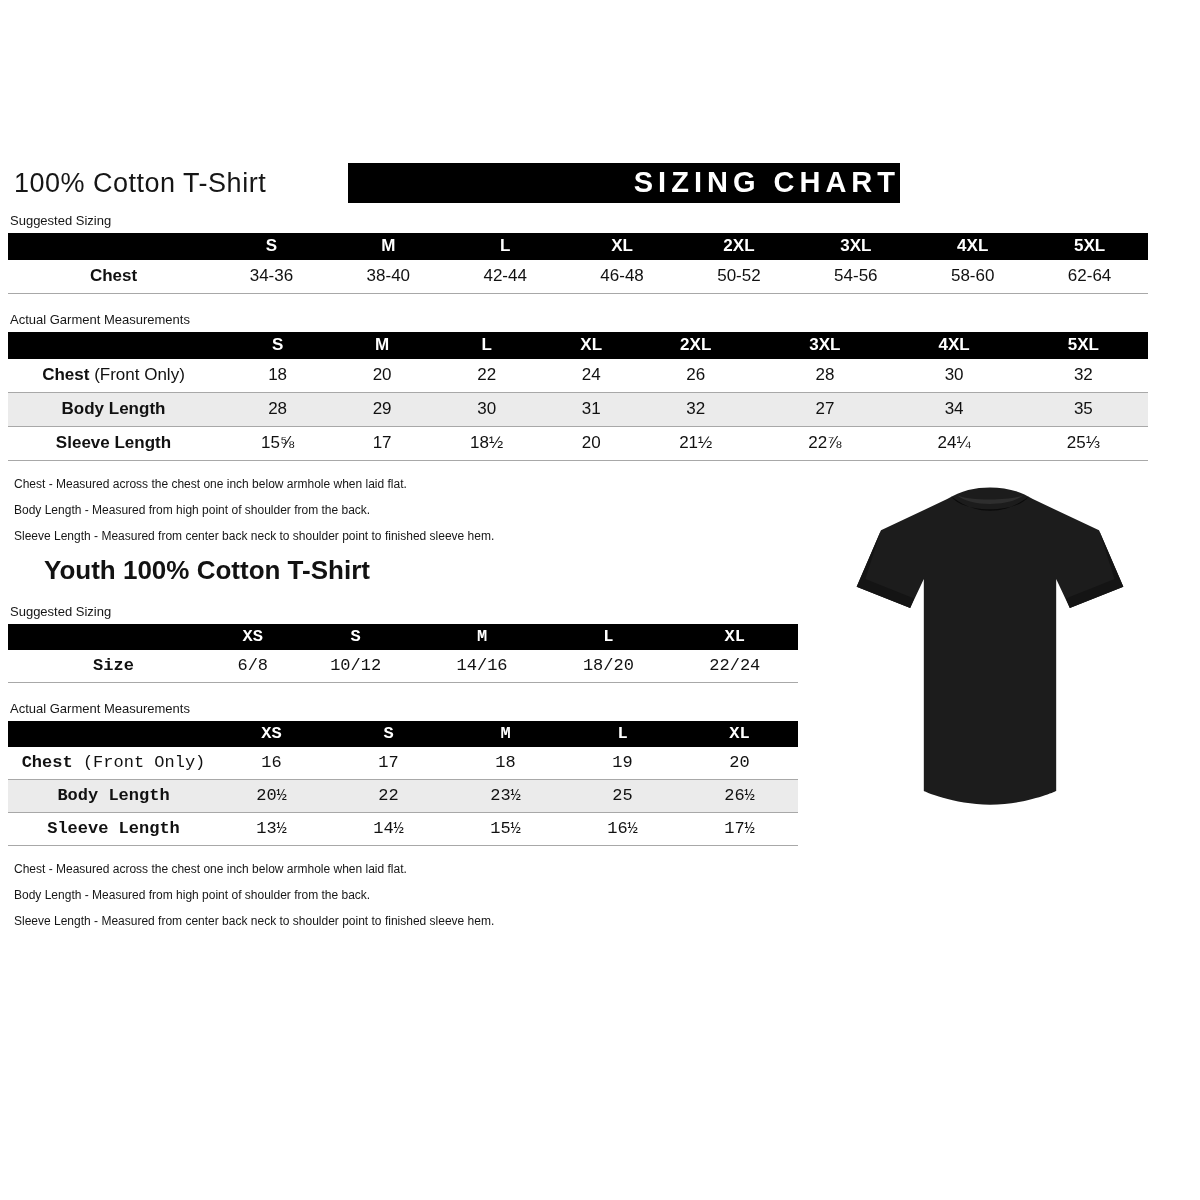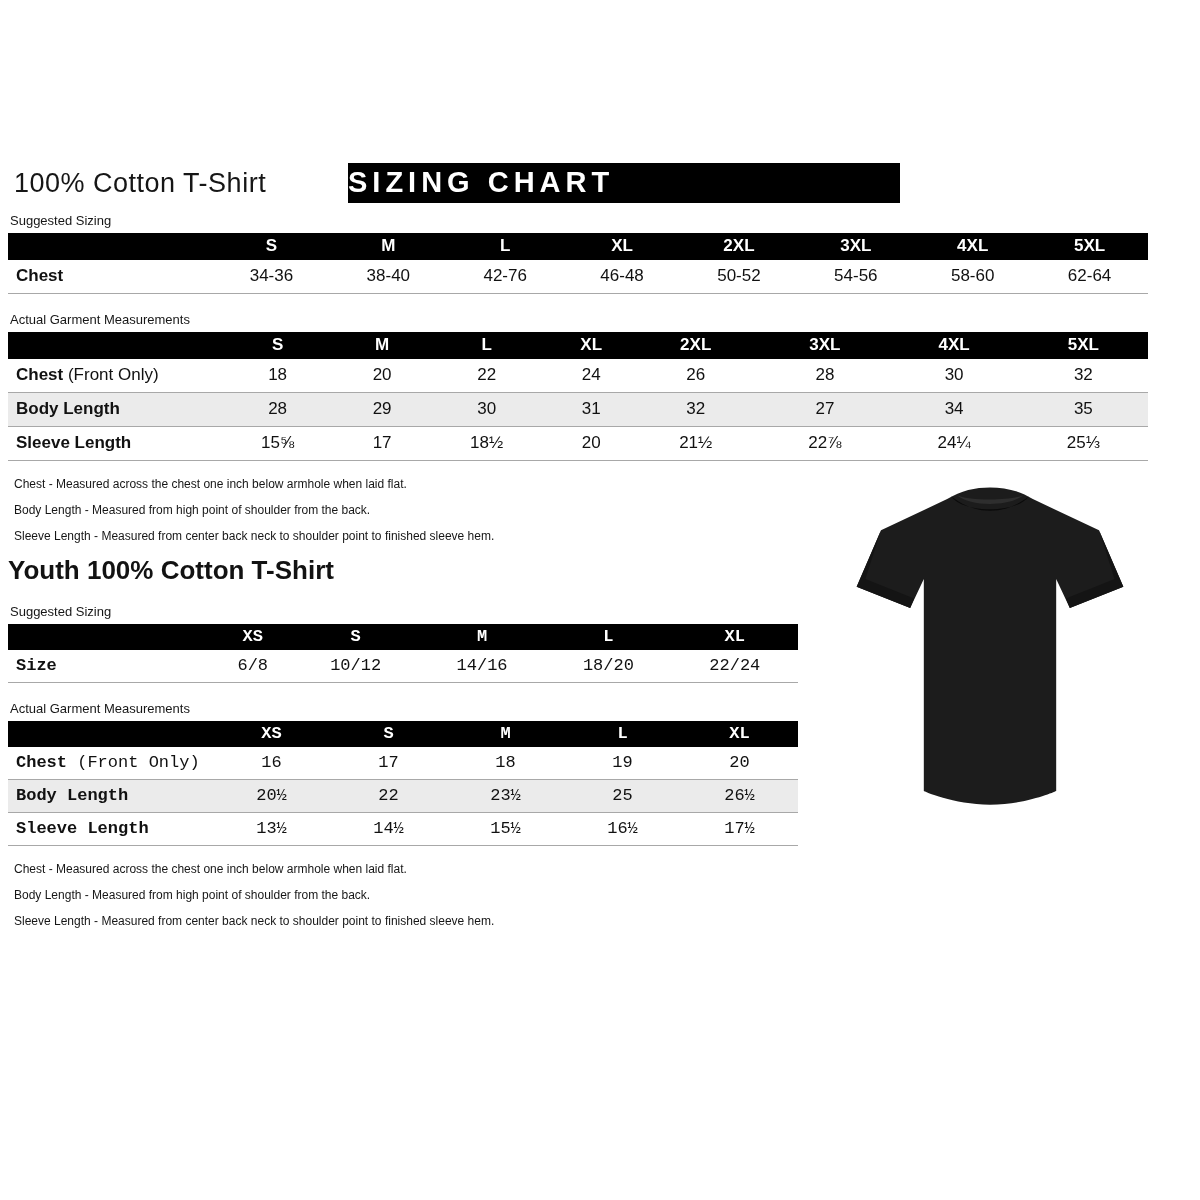--- a/index.html
+++ b/index.html
@@ -28,21 +28,21 @@
     font-weight: 400;
     letter-spacing: 0.5px;
     width: 340px;
     padding-left: 6px;
     color: #161616;
   }
   .banner {
     width: 552px;
     background: #000000;
     color: #ffffff;
-    text-align: left;
+    text-align: right;
     font-size: 29px;
     font-weight: 700;
     letter-spacing: 5px;
     padding: 3px 0 4px 0;
   }
   .section-label {
     font-size: 13px;
     color: #161616;
     margin: 18px 0 5px 0;
     padding-left: 2px;
@@ -62,34 +62,35 @@
     padding: 3px 0 4px 0;
     text-align: center;
   }
   table.sizing thead th.lbl { width: 205px; }
   table.sizing tbody td {
     text-align: center;
     padding: 6px 2px 7px 2px;
     border-bottom: 1px solid #a8a8a8;
   }
   table.sizing tbody tr:nth-child(even) { background: #ebebeb; }
-  table.sizing tbody td.lbl { text-align: left; padding-left: 8px; }
+  table.sizing tbody td.lbl { text-align: center; padding-left: 8px; }
   table.sizing tbody td.lbl .b { font-weight: 700; }
   table.sizing tbody td.lbl .suffix { font-weight: 400; }
   .notes { margin-top: 16px; padding-left: 6px; }
   .notes p {
     font-size: 12px;
     margin: 0 0 12px 0;
     color: #161616;
   }
   .youth-title {
     font-size: 26px;
     font-weight: 700;
     margin-top: 10px;
     color: #121212;
+    margin-left: 36px;
   }
   .tshirt-wrap {
     position: absolute;
     top: 478px;
     right: 12px;
     width: 292px;
     height: 342px;
   }
 </style>
 </head>
@@ -119,21 +120,21 @@
               <th>3XL</th>
               <th>4XL</th>
               <th>5XL</th>
             </tr>
           </thead>
           <tbody>
             <tr>
               <td class="lbl"><span class="b">Chest</span></td>
               <td>34-36</td>
               <td>38-40</td>
-              <td>42-76</td>
+              <td>42-44</td>
               <td>46-48</td>
               <td>50-52</td>
               <td>54-56</td>
               <td>58-60</td>
               <td>62-64</td>
             </tr>
           </tbody>
         </table>
       </div>
 

